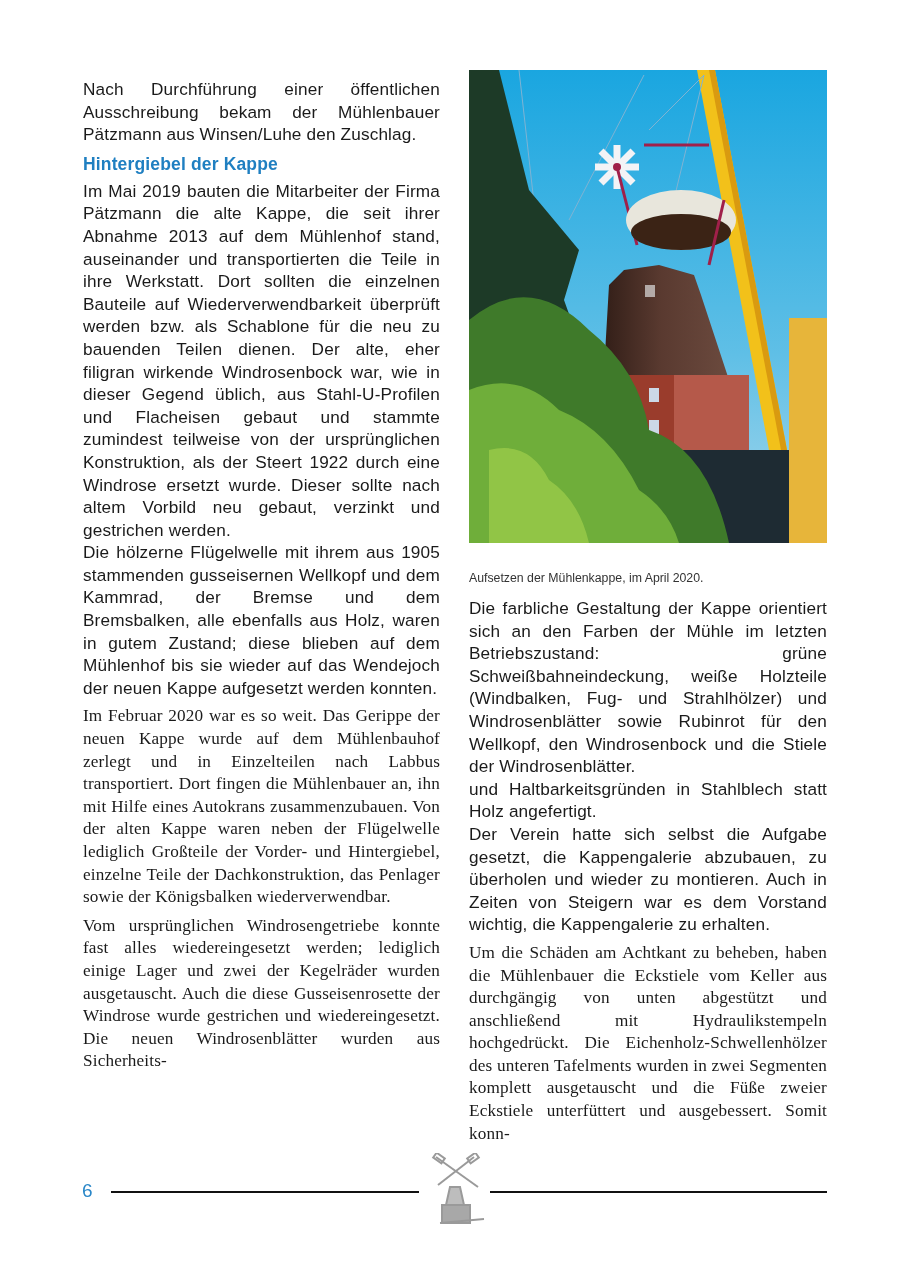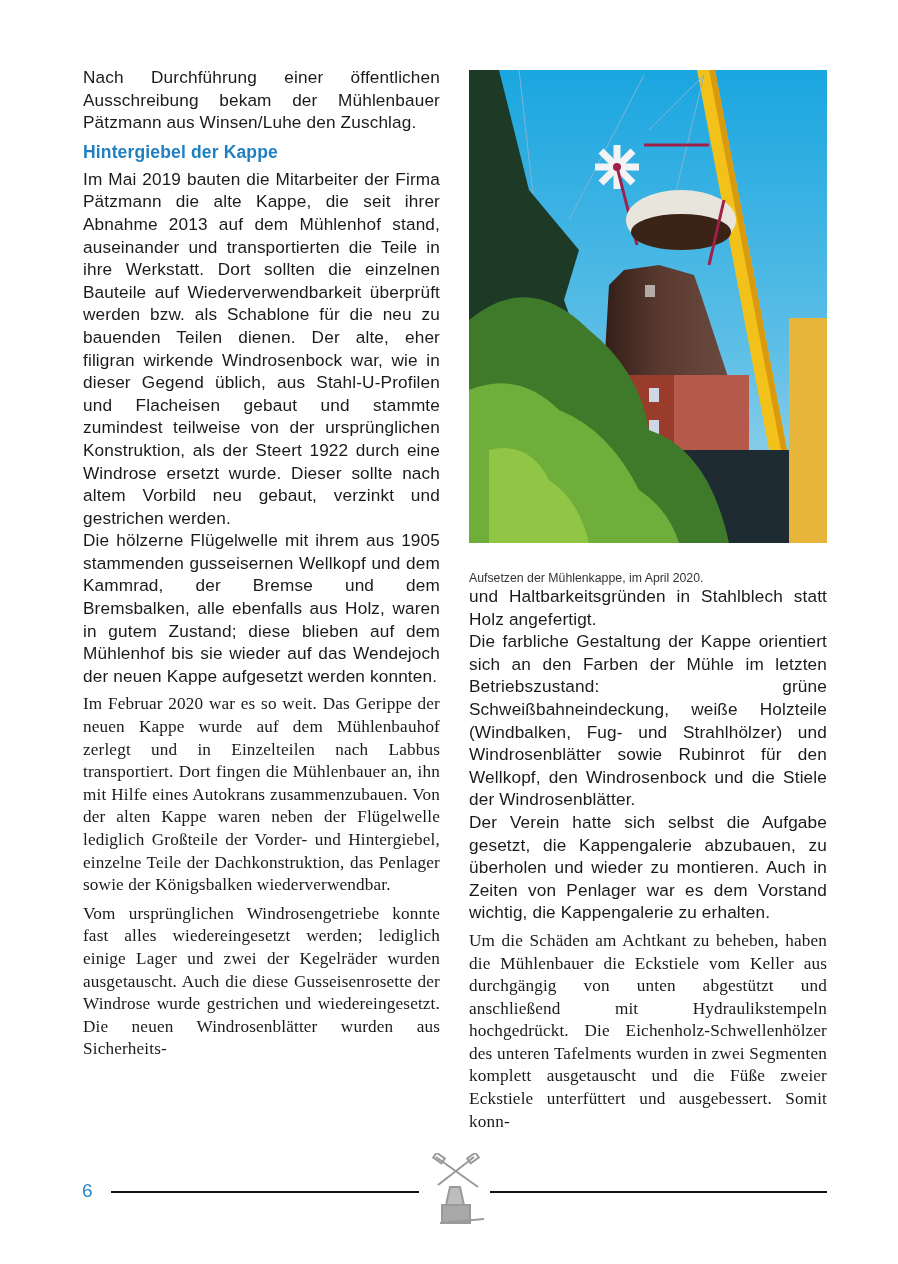--- a/index.html
+++ b/index.html
@@ -1,19 +1,19 @@
 <!DOCTYPE html>
 <html><head>
 <meta charset="utf-8">
 <style>
   html, body { margin: 0; padding: 0; background: #ffffff; }
   body { width: 898px; height: 1264px; position: relative; overflow: hidden;
          font-family: "Liberation Sans", sans-serif; color: #1a1a1a; }
   .col { position: absolute; font-size: 17.2px; line-height: 22.6px; text-align: justify;
-         letter-spacing: 0.15px; }
+         letter-spacing: 0.15px; margin-top: 12px; }
   .col p { margin: 0; }
   .col p.gap { margin-top: 6px; font-family: Liberation Serif, serif; }
   #col-left { left: 83px; top: 66px; width: 357px; }
   #col-right-text { left: 469px; top: 585px; width: 358px; }
   h2.section { margin: 7px 0 5px 0; font-size: 17.5px; font-weight: bold; color: #1f7fc1; line-height: 22px; text-align: left; }
   .photo { position: absolute; left: 469px; top: 70px; width: 358px; height: 473px; overflow: hidden; }
   .caption { position: absolute; left: 469px; top: 551px; width: 358px; font-size: 12.3px; color: #333; margin-top: 20px; }
   .footer-num { position: absolute; left: 82px; top: 1180px; font-size: 19px; color: #2a87c8; }
   .rule { position: absolute; top: 1191px; height: 2px; background: #111; }
   #rule-left { left: 111px; width: 308px; }
@@ -85,23 +85,23 @@
     <polygon points="0,0 30,0 45,60 60,120 110,180 95,230 120,300 60,330 0,340" fill="#1d3a27"></polygon>
     <path d="M0,250 Q60,200 120,260 Q170,300 180,360 Q240,380 260,473 L0,473 Z" fill="#3f7a2a"></path>
     <path d="M0,320 Q50,300 90,340 Q140,360 170,420 Q200,440 210,473 L0,473 Z" fill="#6fae3a"></path>
     <path d="M20,380 Q60,370 80,410 Q110,430 120,473 L20,473 Z" fill="#9acb4a" opacity="0.8"></path>
   </svg>
 </div>
 
 <div class="caption">Aufsetzen der Mühlenkappe, im April 2020.</div>
 
 <div id="col-right-text" class="col">
+  <p>Die farbliche Gestaltung der Kappe orientiert sich an den Farben der Mühle im letzten Betriebszustand: grüne Schweißbahneindeckung, weiße Holzteile (Windbalken, Fug- und Strahlhölzer) und Windrosenblätter sowie Rubinrot für den Wellkopf, den Windrosenbock und die Stiele der Windrosenblätter.</p>
   <p>und Haltbarkeitsgründen in Stahlblech statt Holz angefertigt.</p>
-  <p>Die farbliche Gestaltung der Kappe orientiert sich an den Farben der Mühle im letzten Betriebszustand: grüne Schweißbahneindeckung, weiße Holzteile (Windbalken, Fug- und Strahlhölzer) und Windrosenblätter sowie Rubinrot für den Wellkopf, den Windrosenbock und die Stiele der Windrosenblätter.</p>
-  <p>Der Verein hatte sich selbst die Aufgabe gesetzt, die Kappengalerie abzubauen, zu überholen und wieder zu montieren. Auch in Zeiten von Penlager war es dem Vorstand wichtig, die Kappengalerie zu erhalten.</p>
+  <p>Der Verein hatte sich selbst die Aufgabe gesetzt, die Kappengalerie abzubauen, zu überholen und wieder zu montieren. Auch in Zeiten von Steigern war es dem Vorstand wichtig, die Kappengalerie zu erhalten.</p>
   <p class="gap">Um die Schäden am Achtkant zu beheben, haben die Mühlenbauer die Eckstiele vom Keller aus durchgängig von unten abgestützt und anschließend mit Hydraulikstempeln hochgedrückt. Die Eichenholz-Schwellenhölzer des unteren Tafelments wurden in zwei Segmenten komplett ausgetauscht und die Füße zweier Eckstiele unterfüttert und ausgebessert. Somit konn-</p>
 </div>
 
 <div class="footer-num">6</div>
 <div id="rule-left" class="rule"></div>
 <div id="rule-right" class="rule"></div>
 <div class="logo">
   <svg width="58" height="80" viewBox="0 0 58 80" xmlns="http://www.w3.org/2000/svg" fill="none" stroke="#9a9a9a" stroke-width="2">
     <line x1="6" y1="4" x2="48" y2="34"></line>
     <line x1="44" y1="4" x2="8" y2="32"></line>

